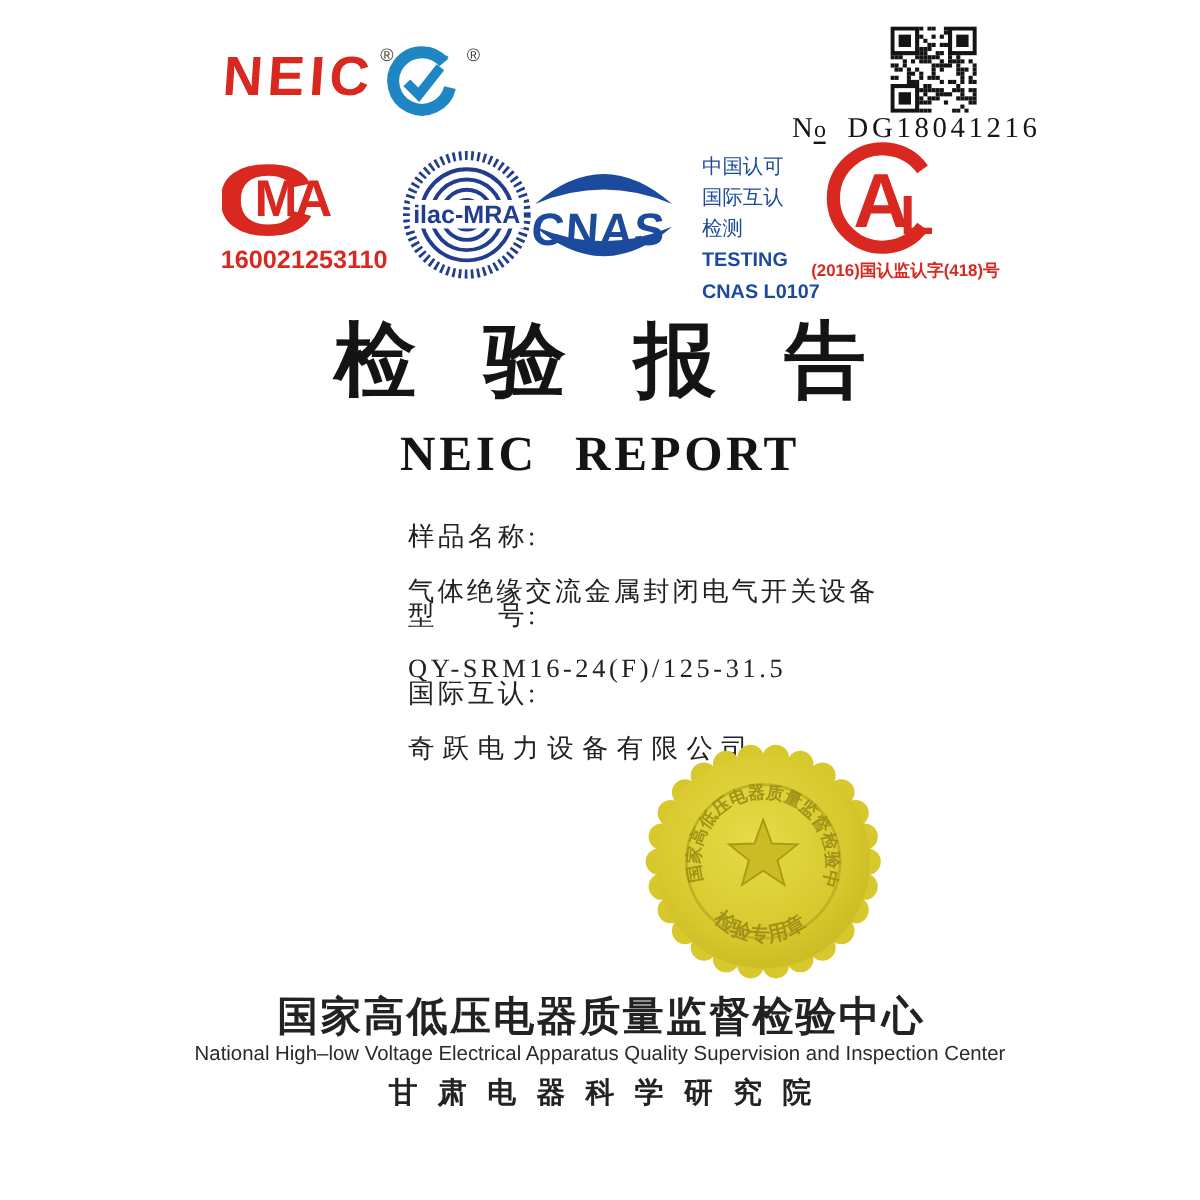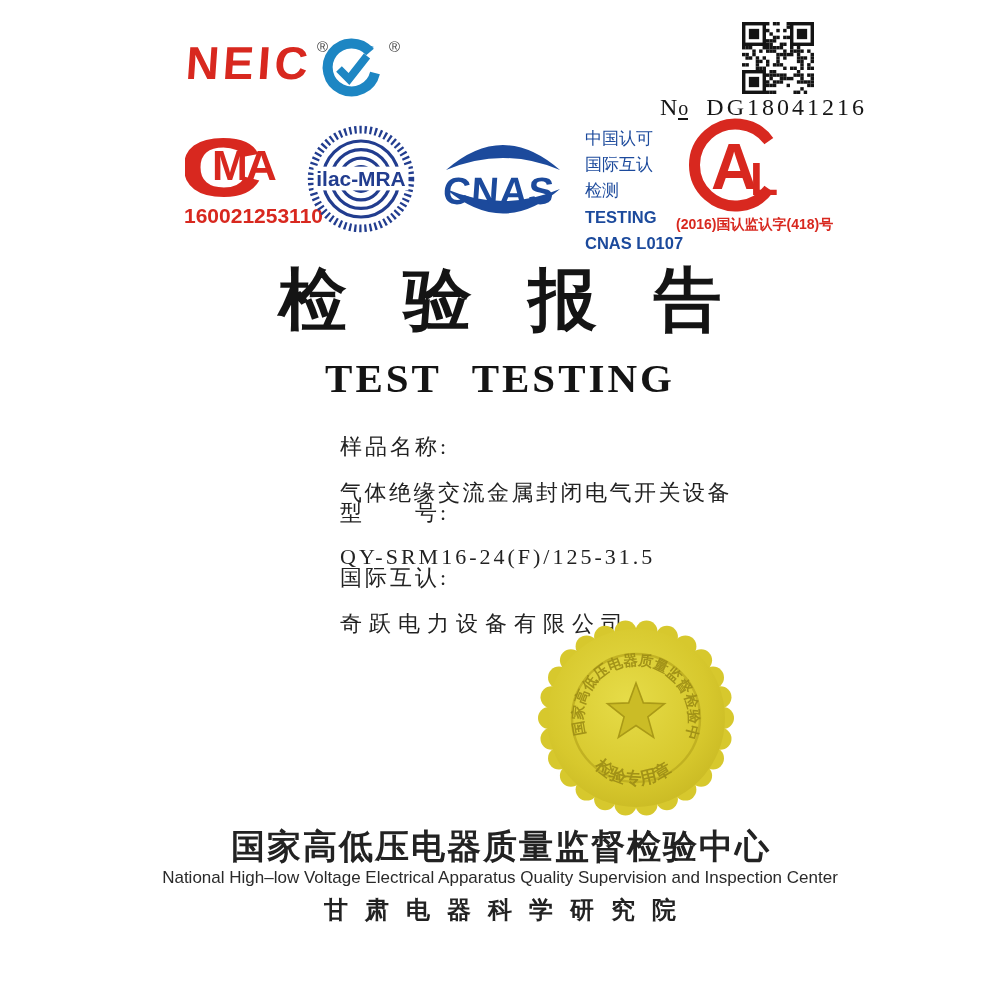--- a/index.html
+++ b/index.html
@@ -19,21 +19,21 @@
   .report-no{left:660px;top:94px;width:210px;font-family:"Liberation Serif",serif;
              font-size:24px;color:#161616;white-space:nowrap;}
   .report-no .no-o{display:inline-block;border-bottom:2px solid #161616;line-height:1;
                    font-size:20px;margin-left:1px;}
   .report-no .no-val{letter-spacing:3px;margin-left:12px;}
 
   
   .cma-wrap{left:184px;top:124px;width:116px;text-align:center;}
   .cma-num{margin-top:-2px;font-size:21px;font-weight:bold;color:var(--red);
            letter-spacing:0px;font-family:"Liberation Sans",sans-serif;white-space:nowrap;}
-  .ilac-wrap{left:304px;top:122px;width:114px;height:114px;text-align:right;}
+  .ilac-wrap{left:332px;top:122px;width:114px;height:114px;text-align:right;}
   .cnas-wrap{left:440px;top:132px;width:126px;height:94px;}
   .accred{left:585px;top:126px;color:var(--blue);line-height:26px;font-size:17px;white-space:nowrap;}
   .accred .en{font-weight:bold;font-size:16.5px;}
   .cal-wrap{left:676px;top:116px;width:120px;text-align:center;}
   .cal-caption{margin-top:0px;font-size:14px;font-weight:bold;color:var(--red);white-space:nowrap;}
 
   
   .title-zh{left:0;top:266px;width:1000px;text-align:center;font-family:"Liberation Serif",serif;
             font-weight:700;font-size:68px;line-height:1;color:#141414;}
   .title-zh span{letter-spacing:57px;margin-right:-57px;text-align:center;}
@@ -274,21 +274,21 @@
         <text x="33" y="73" font-size="64" font-weight="900">A</text>
         <text x="72" y="79" font-size="46" font-weight="900">L</text>
       </g>
     </svg>
     <div class="cal-caption">(2016)国认监认字(418)号</div>
   </div>
 
   <div class="abs title-zh">
     <span>检验报告</span>
   </div>
-  <div class="abs title-en">TEST TESTING</div>
+  <div class="abs title-en">NEIC REPORT</div>
 
   <div class="abs form-row" style="top:432px">
     <span class="flabel">样品名称:</span>
     <span class="fvalue">气体绝缘交流金属封闭电气开关设备</span>
   </div>
   <div class="abs form-row" style="top:498px">
     <span class="flabel">型　　号:</span>
     <span class="fvalue model">QY-SRM16-24(F)/125-31.5</span>
   </div>
   <div class="abs form-row" style="top:563px">

